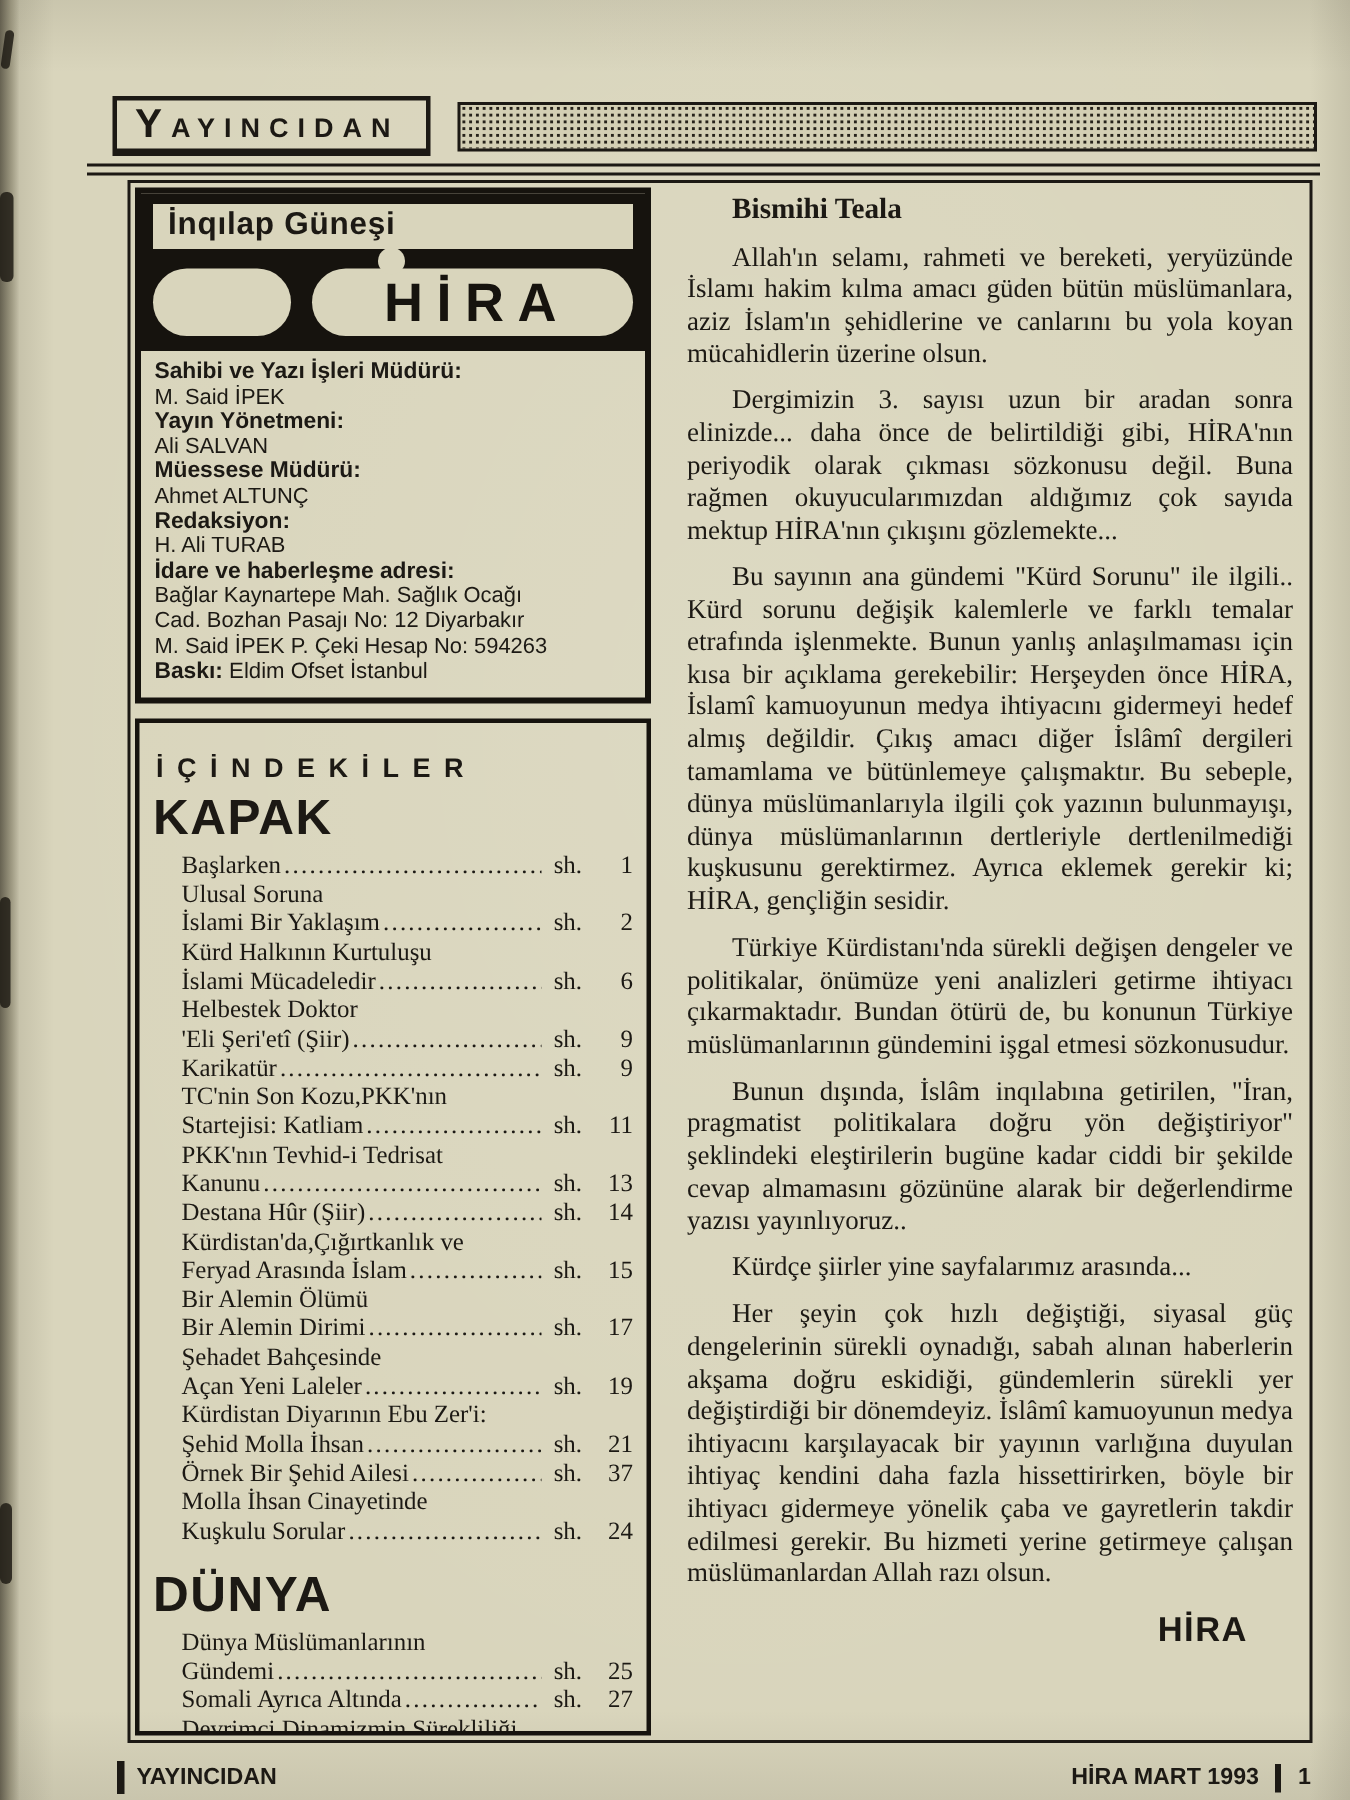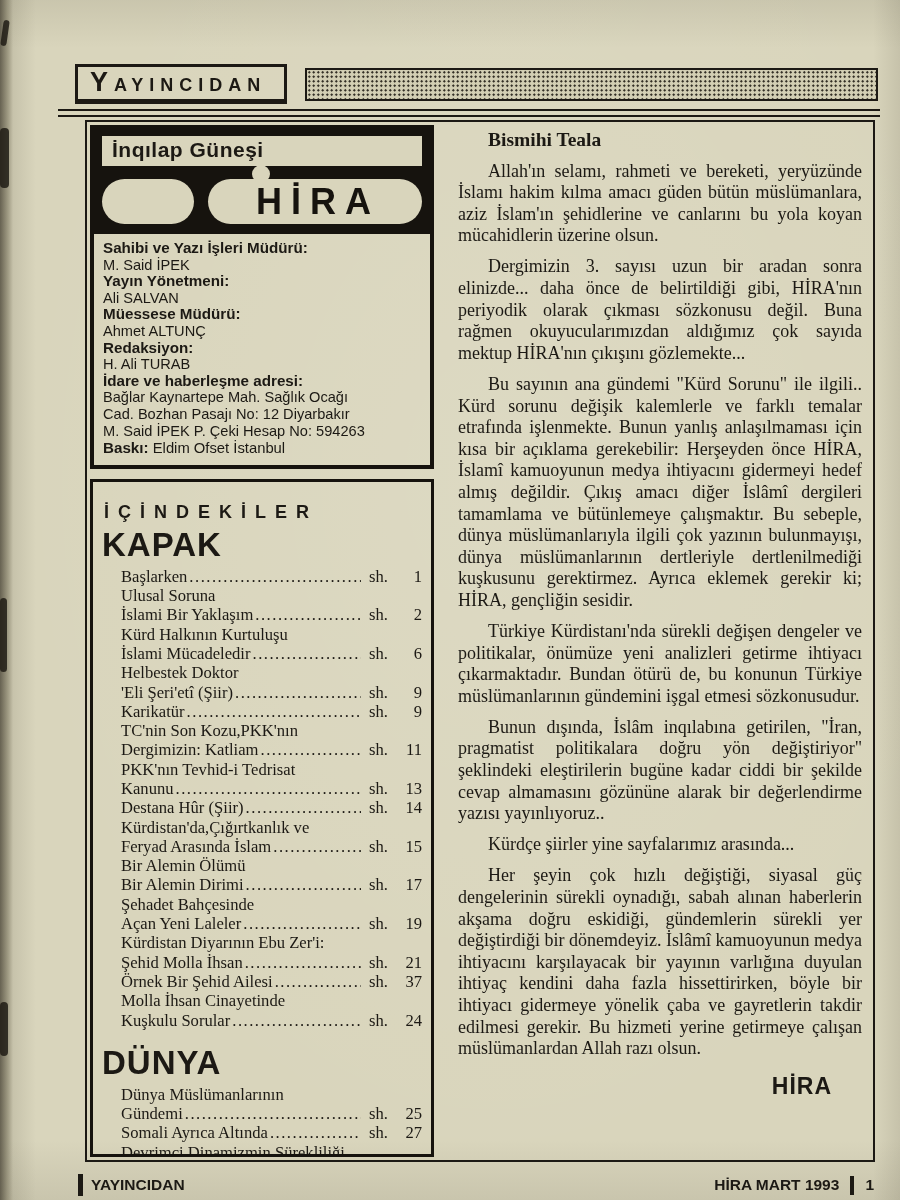--- a/index.html
+++ b/index.html
@@ -181,21 +181,21 @@
           <div class="toc-row">
             <span class="toc-text">Karikatür </span>
             <span class="leader"></span>
             <span class="toc-sh">sh.</span>
             <span class="toc-num">9</span>
           </div>
           <div class="toc-row">
             <span class="toc-text">TC'nin Son Kozu,PKK'nın</span>
           </div>
           <div class="toc-row">
-            <span class="toc-text">Dergimizin: Katliam</span>
+            <span class="toc-text">Startejisi: Katliam</span>
             <span class="leader"></span>
             <span class="toc-sh">sh.</span>
             <span class="toc-num">11</span>
           </div>
           <div class="toc-row">
             <span class="toc-text">PKK'nın Tevhid-i Tedrisat</span>
           </div>
           <div class="toc-row">
             <span class="toc-text">Kanunu </span>
             <span class="leader"></span>

